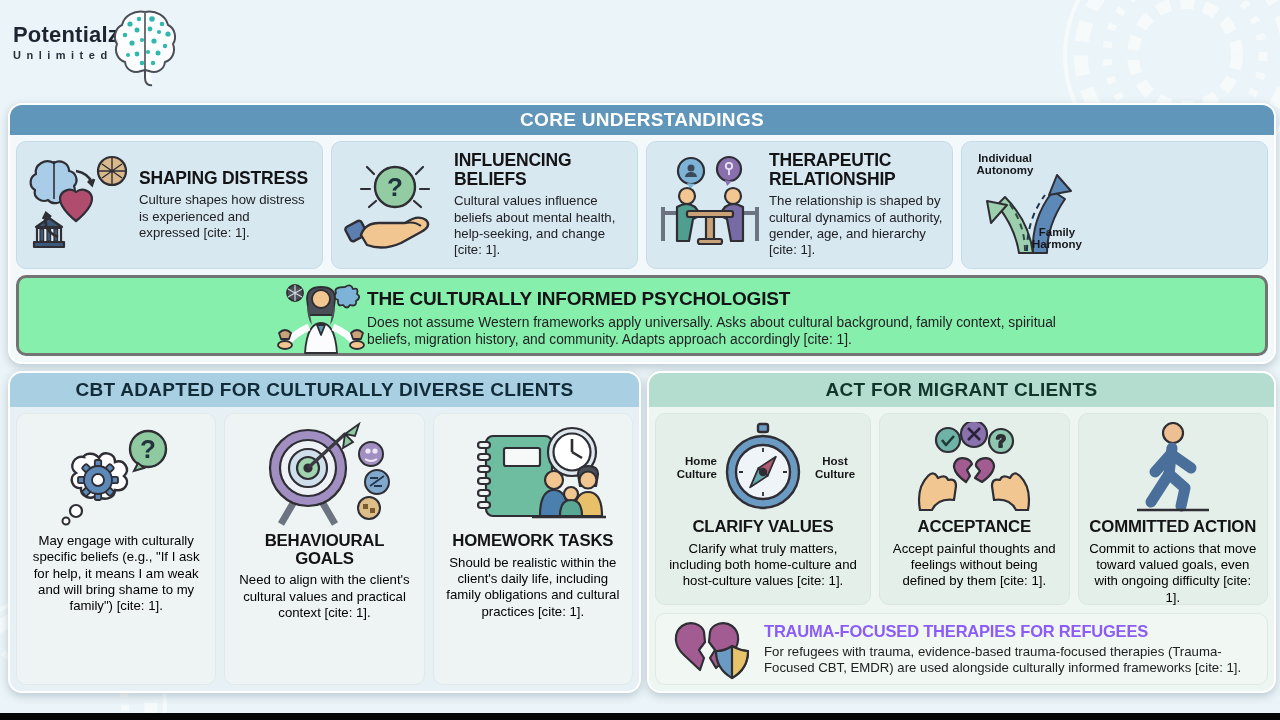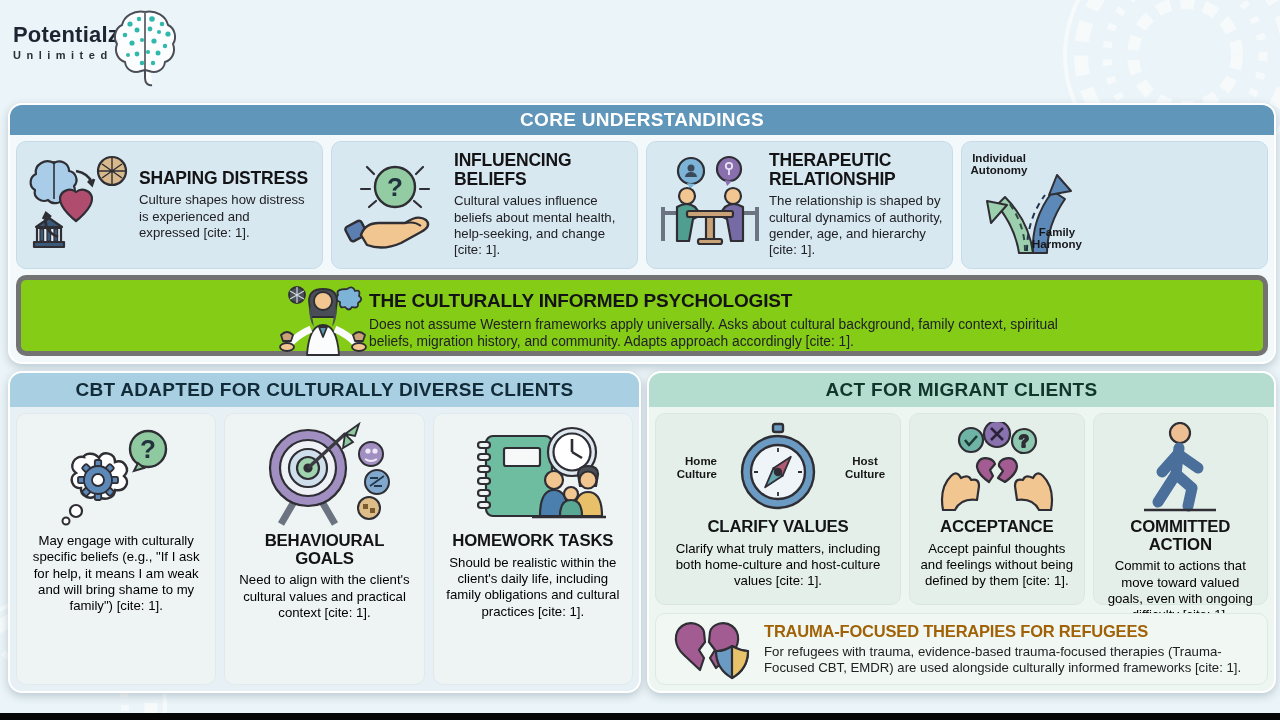--- a/index.html
+++ b/index.html
@@ -28,48 +28,48 @@
   
   .core-sec{left:8px;top:103px;width:1264px;height:257px;background:#f3f9fb;}
   .core-hdr{background:#6096ba;color:#fff;font-size:19px;}
   .core-body{position:absolute;top:30px;left:0;right:0;bottom:0;padding:6px;
       display:flex;flex-direction:column;gap:6px;}
   .core-cards{display:flex;gap:8px;height:128px;}
   .core-card{flex:1;background:#d7e8f1;border:1px solid #c6dbe8;display:flex;align-items:center;padding:5px 8px 5px 4px;}
   .core-icon{width:118px;flex:none;display:flex;align-items:center;justify-content:center;position:relative;height:118px;}
   .core-txt{flex:1;}
   .arrow-label{position:absolute;font-size:11.5px;font-weight:800;line-height:1.05;text-align:center;color:#17171a;}
-  .lbl-ia{top:6px;left:0;width:66px;}
+  .lbl-ia{top:6px;left:6px;width:66px;}
   .lbl-fh{bottom:14px;right:-6px;width:66px;}
-  .psych-row{flex:1;background:#84cc16;border:5px solid #737373;border-radius:10px;position:relative;}
+  .psych-row{flex:1;background:#86efac;border:3px solid #737373;border-radius:10px;position:relative;}
   .psych-icon{position:absolute;left:256px;top:5px;}
   .psych-txt{position:absolute;left:348px;top:10px;width:700px;}
   .psych-title{font-size:19px;font-weight:800;color:#141416;letter-spacing:-.2px;}
   .psych-body{font-size:13.8px;line-height:1.26;color:#212124;margin-top:4px;}
   
   .cbt-sec{left:8px;top:371px;width:629px;height:318px;background:#e7f1f5;}
   .cbt-hdr{background:#a9cfe3;color:#122b38;font-size:19px;height:34px;}
   .act-sec{left:647px;top:371px;width:625px;height:318px;background:#edf6f1;}
   .act-hdr{background:#b4dccf;color:#11352b;font-size:19px;height:34px;}
   .bot-body{position:absolute;top:34px;left:0;right:0;bottom:0;padding:6px;display:flex;gap:8px;}
   .act-col{flex-direction:column;}
   .bot-card{flex:1;display:flex;flex-direction:column;align-items:center;text-align:center;padding:8px 9px;}
   .cbt-card{background:#eef3f4;border:1px solid #e0e9eb;}
   .act-card{background:#e5efe9;border:1px solid #d9e7de;}
   .act-cards{display:flex;gap:8px;height:192px;}
   .bot-icon{height:106px;display:flex;align-items:center;justify-content:center;}
   .act-icon{height:92px;}
   .bot-title{font-weight:800;font-size:16.8px;letter-spacing:-.2px;color:#141416;margin-top:4px;line-height:1.05;}
   .bot-text{font-size:13.2px;line-height:1.24;color:#000000;margin-top:5px;}
-  .compass-row{display:flex;align-items:center;gap:18px;}
+  .compass-row{display:flex;align-items:center;gap:3px;}
   .compass-lbl{width:52px;font-size:11.5px;font-weight:800;line-height:1.1;color:#17171a;}
   .trauma-row{flex:1;background:#f1f8f3;border:1px solid #dcead f;border:1px solid #dceadf;
       border-radius:10px;display:flex;align-items:center;padding:4px 12px;gap:12px;}
   .trauma-txt{flex:1;text-align:left;}
-  .trauma-title{font-weight:800;font-size:16.5px;color:#a16207;letter-spacing:-.2px;}
+  .trauma-title{font-weight:800;font-size:16.5px;color:#8b5cf6;letter-spacing:-.2px;}
   .trauma-body{font-size:13.2px;line-height:1.25;color:#212124;margin-top:3px;}
   .bottom-bar{position:absolute;left:0;right:0;bottom:0;height:7px;background:#060606;z-index:3;}
   svg{display:block;}
 </style>
 </head>
 <body>
 
 <div class="page">
 
   <svg class="mandala" style="left:1055px;top:-75px" width="260" height="260" viewBox="0 0 260 260">

